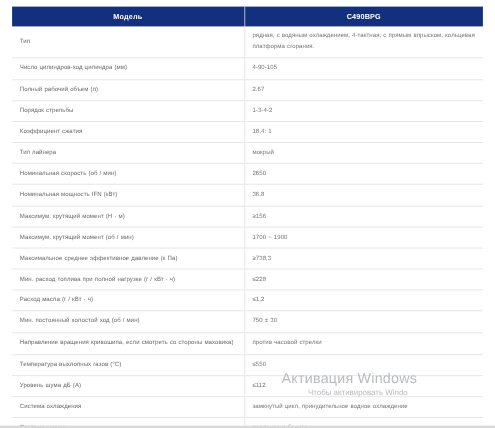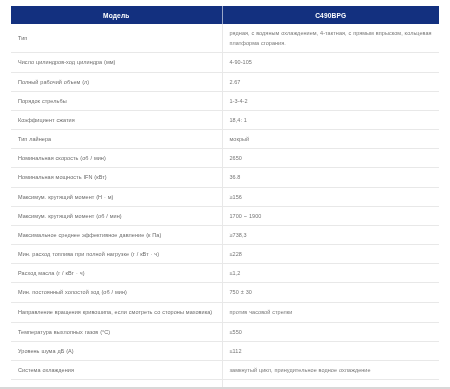--- a/index.html
+++ b/index.html
@@ -196,15 +196,19 @@
             <td class="cell-value">замкнутый цикл, принудительное водное охлаждение</td>
           </tr>
           <tr>
             <td class="cell-label">Система смазки</td>
             <td class="cell-value">давление и брызги</td>
           </tr>
         </tbody>
     </table>
   </div>
 
+  <div class="watermark">
+    <div class="wm-title">Активация Windows</div>
+    <div class="wm-sub">Чтобы активировать Windo</div>
+  </div>
 
   <div class="bottom-rule"></div>
 </div>
 
 </body></html>

